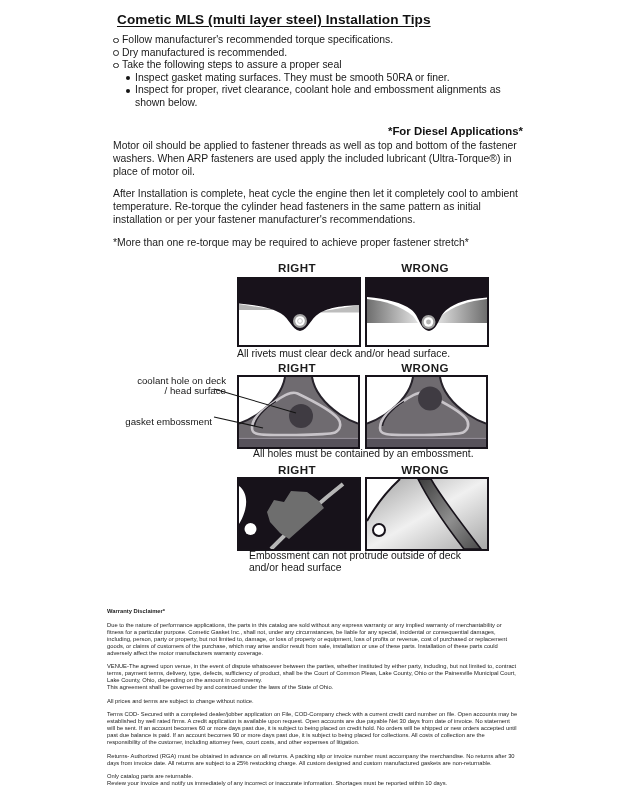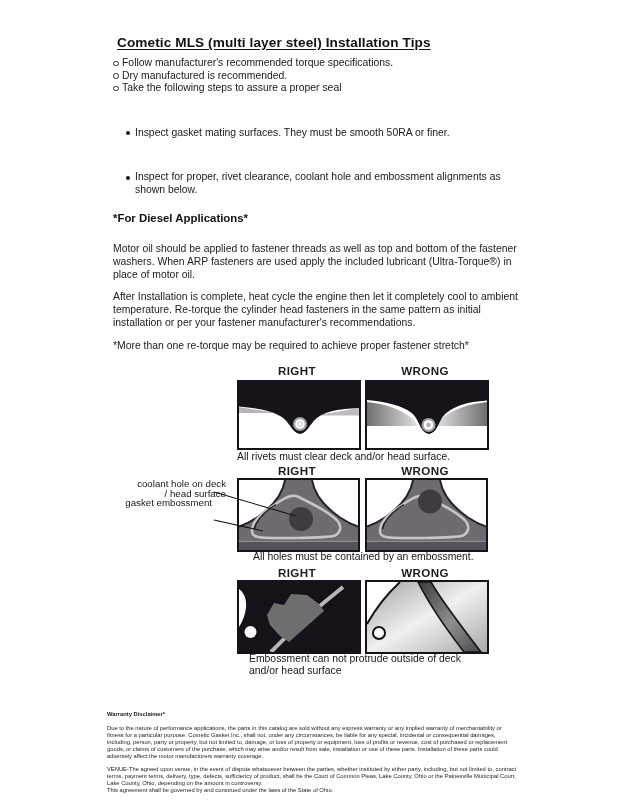--- a/index.html
+++ b/index.html
@@ -1,39 +1,39 @@
 <!DOCTYPE html>
 <html><head>
 <meta charset="utf-8">
 <style>
   html,body{margin:0;padding:0;}
   body{
     width:618px;height:800px;overflow:hidden;background:#ffffff;
     font-family:"Liberation Sans", sans-serif;color:#1b1b1b;
     -webkit-font-smoothing:antialiased;
   }
-  .page{position:relative;width:618px;height:800px;padding:35px 95px 0 105px;box-sizing:border-box;}
+  .page{position:relative;width:618px;height:800px;padding:12px 95px 0 105px;box-sizing:border-box;}
   .upper{margin-left:8px;}
   h1.title{
     font-size:13.6px;font-weight:bold;margin:0 0 7px 4px;
     text-decoration:underline;text-underline-offset:2px;color:#111;
     letter-spacing:.1px;
   }
   ul.tips{list-style:none;margin:0 0 10px 0;padding:0;font-size:10.4px;line-height:12.6px;color:#191919;}
   ul.tips li{position:relative;padding-left:9px;}
   ul.tips li.l1::before{
     content:"";position:absolute;left:0;top:3.6px;width:3.6px;height:3.6px;
     border:1px solid #2a2a2a;border-radius:50%;background:#fff;
   }
-  ul.tips li.l2{margin-left:13px;margin-top:32px;}
+  ul.tips li.l2{margin-left:13px;}
   ul.tips li.l2::before{
     content:"";position:absolute;left:0;top:4.2px;width:4.2px;height:4.2px;
     background:#141414;border-radius:50%;
   }
-  h2.diesel{font-size:11.4px;font-weight:bold;margin:15px 0 18px 0;color:#111;}
+  h2.diesel{font-size:11.4px;font-weight:bold;margin:15px 0 2px 0;color:#111;text-align:right;}
   .upper p{font-size:10.4px;line-height:13px;margin:0 0 9.5px 0;max-width:412px;color:#1b1b1b;}
   
   .diagrams{position:relative;height:318px;margin-top:12px;}
   .dg-label{
     position:absolute;width:120px;text-align:center;font-weight:bold;
     font-size:11.6px;color:#1c1c1c;letter-spacing:.4px;
   }
   .dbox{position:absolute;border:2.4px solid #17131a;background:#fff;line-height:0;}
   .dbox svg{display:block;}
   .dg-caption{position:absolute;font-size:10.4px;line-height:12.4px;color:#171717;}
@@ -107,21 +107,21 @@
         <circle cx="61.5" cy="43" r="2.4" fill="#b5b5b5"></circle>
       </svg>
     </div>
 
     <div class="dg-caption" style="left:132px;top:87px;width:280px;">All rivets must clear deck and/or head surface.</div>
 
     <div class="dg-label" style="left:132px;top:100px;">RIGHT</div>
     <div class="dg-label" style="left:260px;top:100px;">WRONG</div>
 
     <div class="side-label" style="left:27px;top:115px;">coolant hole on deck / head surface</div>
-    <div class="side-label" style="left:13px;top:134px;">gasket embossment</div>
+    <div class="side-label" style="left:13px;top:156px;">gasket embossment</div>
 
     <div class="dbox" style="left:132px;top:114px;">
       <svg width="119" height="70" viewBox="0 0 119 70">
         <rect width="119" height="70" fill="#6f6b70"></rect>
         <path d="M0,0 H46 C44,12 36,25 18,37.5 C12,41.5 6,44.5 0,46.5 Z" fill="#ffffff"></path>
         <path d="M46,0 C44,12 36,25 18,37.5 C12,41.5 6,44.5 0,46.5" stroke="#26222a" stroke-width="2" fill="none"></path>
         <path d="M119,0 H73 C75,12 83,25 101,37.5 C107,41.5 113,44.5 119,46.5 Z" fill="#ffffff"></path>
         <path d="M73,0 C75,12 83,25 101,37.5 C107,41.5 113,44.5 119,46.5" stroke="#26222a" stroke-width="2" fill="none"></path>
         <rect y="62" width="119" height="8" fill="#57525b"></rect>
         <line x1="0" y1="61.4" x2="119" y2="61.4" stroke="#96929b" stroke-width="1"></line>

